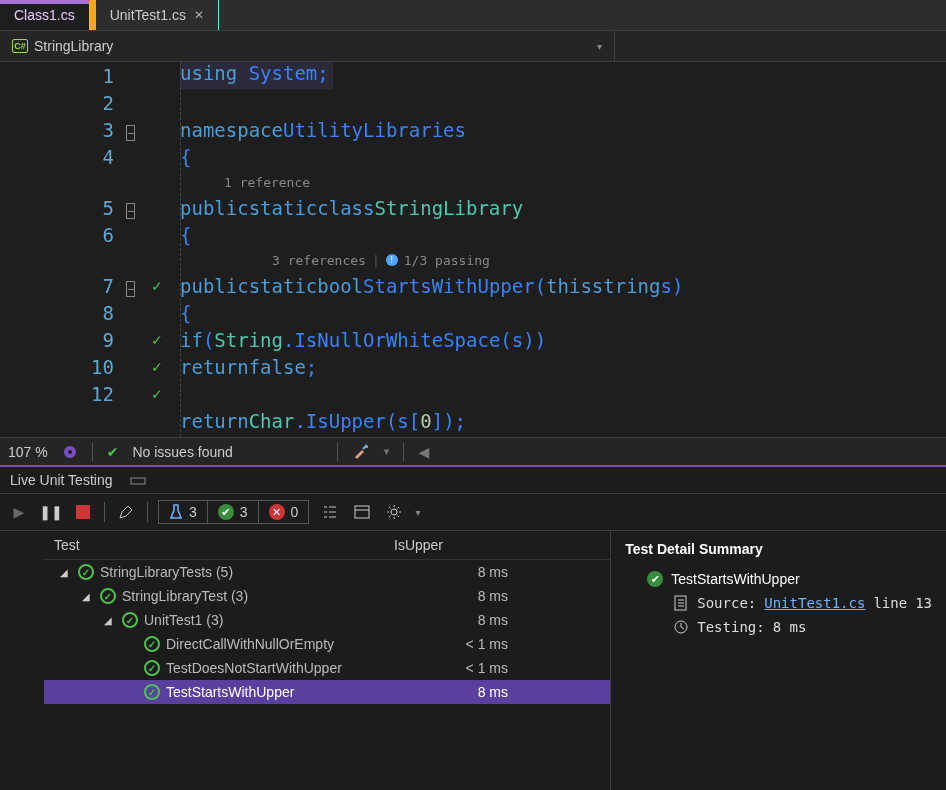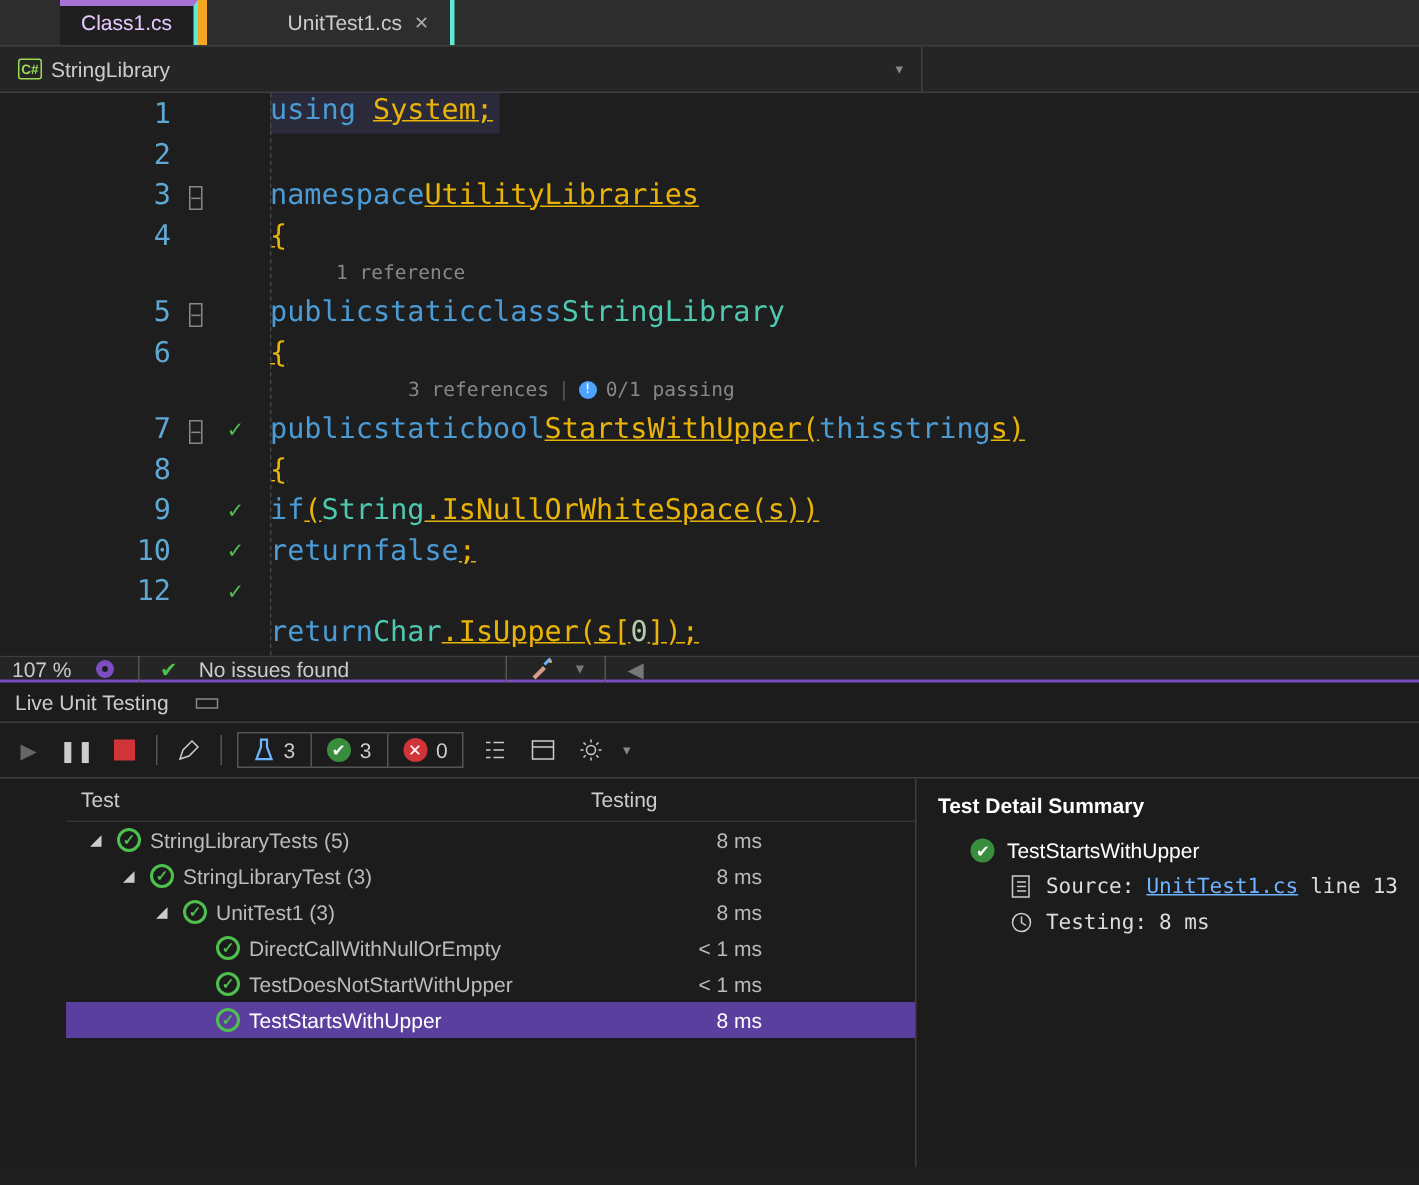--- a/index.html
+++ b/index.html
@@ -13,27 +13,26 @@
     font-size: 14px;
   }
   
   .tabs {
     display: flex;
     background: #2d2d2d;
     height: 30px;
   }
   .tab {
     padding: 5px 14px;
-    border-right: 3px solid #5eead4;
+    border-right: 1px solid #5eead4;
     font-size: 14px;
     color: #ccc;
     cursor: pointer;
     display: flex;
     align-items: center;
-    margin-left: 40px;
   }
   .tab.active {
     background: #1e1e1e;
     color: #e6c9ff;
     border-top: 4px solid #a672d6;
     padding-top: 1px;
   }
   .tab .close { margin-left: 8px; color: #aaa; font-size: 12px; }
   .tab-sep { width: 6px; background: #f4a721; }
   
@@ -97,26 +96,26 @@
     white-space: pre;
   }
   .lens {
     color: #888; font-size: 13px;
     display:flex; align-items:center; gap:6px; height:24px;
   }
   .lens .bluedot { width:12px;height:12px;border-radius:50%;background:#4fa3ff;color:#fff;font-size:9px;display:flex;align-items:center;justify-content:center; }
   .kw { color:#4b9cd6; }
   .type { color:#4ec9b0; }
   .num { color:#b5cea8; }
-  .txt { color:#eab308;text-decoration:underline; }
+  .txt { color:#3b82f6; }
   .guide { border-left:1px dashed #444; position:absolute; top:0; bottom:0; }
 
   
   .status {
-    height: 16px;
+    height: 28px;
     background: #252526;
     border-top: 1px solid #3e3e42;
     display: flex;
     align-items: center;
     padding: 0 8px;
     gap: 14px;
     font-size: 14px;
     color: #ccc;
   }
   .status .sep { width:1px; height:18px; background:#555; }
@@ -268,21 +267,21 @@
         <span style="width: 14px;"></span>
         <span class="check" style="width: 18px;">✓</span>
       </div>
     </div>
   <div class="code" id="codearea" style="position:relative">
     <div class="guide" style="left:0px"></div>
   <div class="line cline" style="background: rgb(42, 42, 58); display: inline-block; padding-right: 4px;"><span class="kw">using</span> <span class="txt">System;</span></div><div class="line cline"></div><div class="line cline"><span class="kw">namespace</span> <span class="txt">UtilityLibraries</span></div><div class="line cline"><span class="txt">{</span></div><div class="lens" style="padding-left: 44px;">1 reference</div><div class="line cline">    <span class="kw">public</span> <span class="kw">static</span> <span class="kw">class</span> <span class="type">StringLibrary</span></div><div class="line cline">    <span class="txt">{</span></div><div class="lens" style="padding-left: 92px;">
         <span>3 references</span>
         <span style="color: rgb(85, 85, 85);"> | </span>
         <span class="bluedot">!</span>
-        <span>0/1 passing</span>
+        <span>1/3 passing</span>
       </div><div class="line cline">        <span class="kw">public</span> <span class="kw">static</span> <span class="kw">bool</span> <span class="txt">StartsWithUpper(</span><span class="kw">this</span> <span class="kw">string</span> <span class="txt">s)</span></div><div class="line cline">        <span class="txt">{</span></div><div class="line cline">            <span class="kw">if</span> <span class="txt">(</span><span class="type">String</span><span class="txt">.IsNullOrWhiteSpace(s))</span></div><div class="line cline">                <span class="kw">return</span> <span class="kw">false</span><span class="txt">;</span></div><div class="line cline"></div><div class="line cline">            <span class="kw">return</span> <span class="type">Char</span><span class="txt">.IsUpper(s[</span><span class="num">0</span><span class="txt">]);</span></div></div>
 </div>
 
 <div class="status">
   <span>107 %</span>
   <svg width="16" height="16">
       <circle cx="8" cy="8" r="6" fill="#7c4dc0"></circle>
       <circle cx="8" cy="8" r="2" fill="#1e1e1e"></circle>
     </svg>
   <span class="sep"></span>
@@ -354,21 +353,21 @@
           <path d="M8 1v2M8 13v2M1 8h2M13 8h2M3 3l1.5 1.5M11.5 11.5L13 13M3 13l1.5-1.5M11.5 4.5L13 3" stroke="#ccc"></path>
         </svg>
     </span>
     <span style="color:#888;font-size:10px">▾</span>
   </div>
 
   <div class="panel-body">
     <div class="tests">
       <div class="theader">
         <div class="col1">Test</div>
-        <div>Testing</div>
+        <div>IsUpper</div>
       </div>
       <div id="testtree">
           <div class="trow">
             <div class="name" style="padding-left: 12px;">
               <span class="exp">◢</span>
               <span class="greencirc-o">✓</span>
               <span>StringLibraryTests (5)</span>
             </div>
             <div class="dur">8 ms</div>
           </div>

